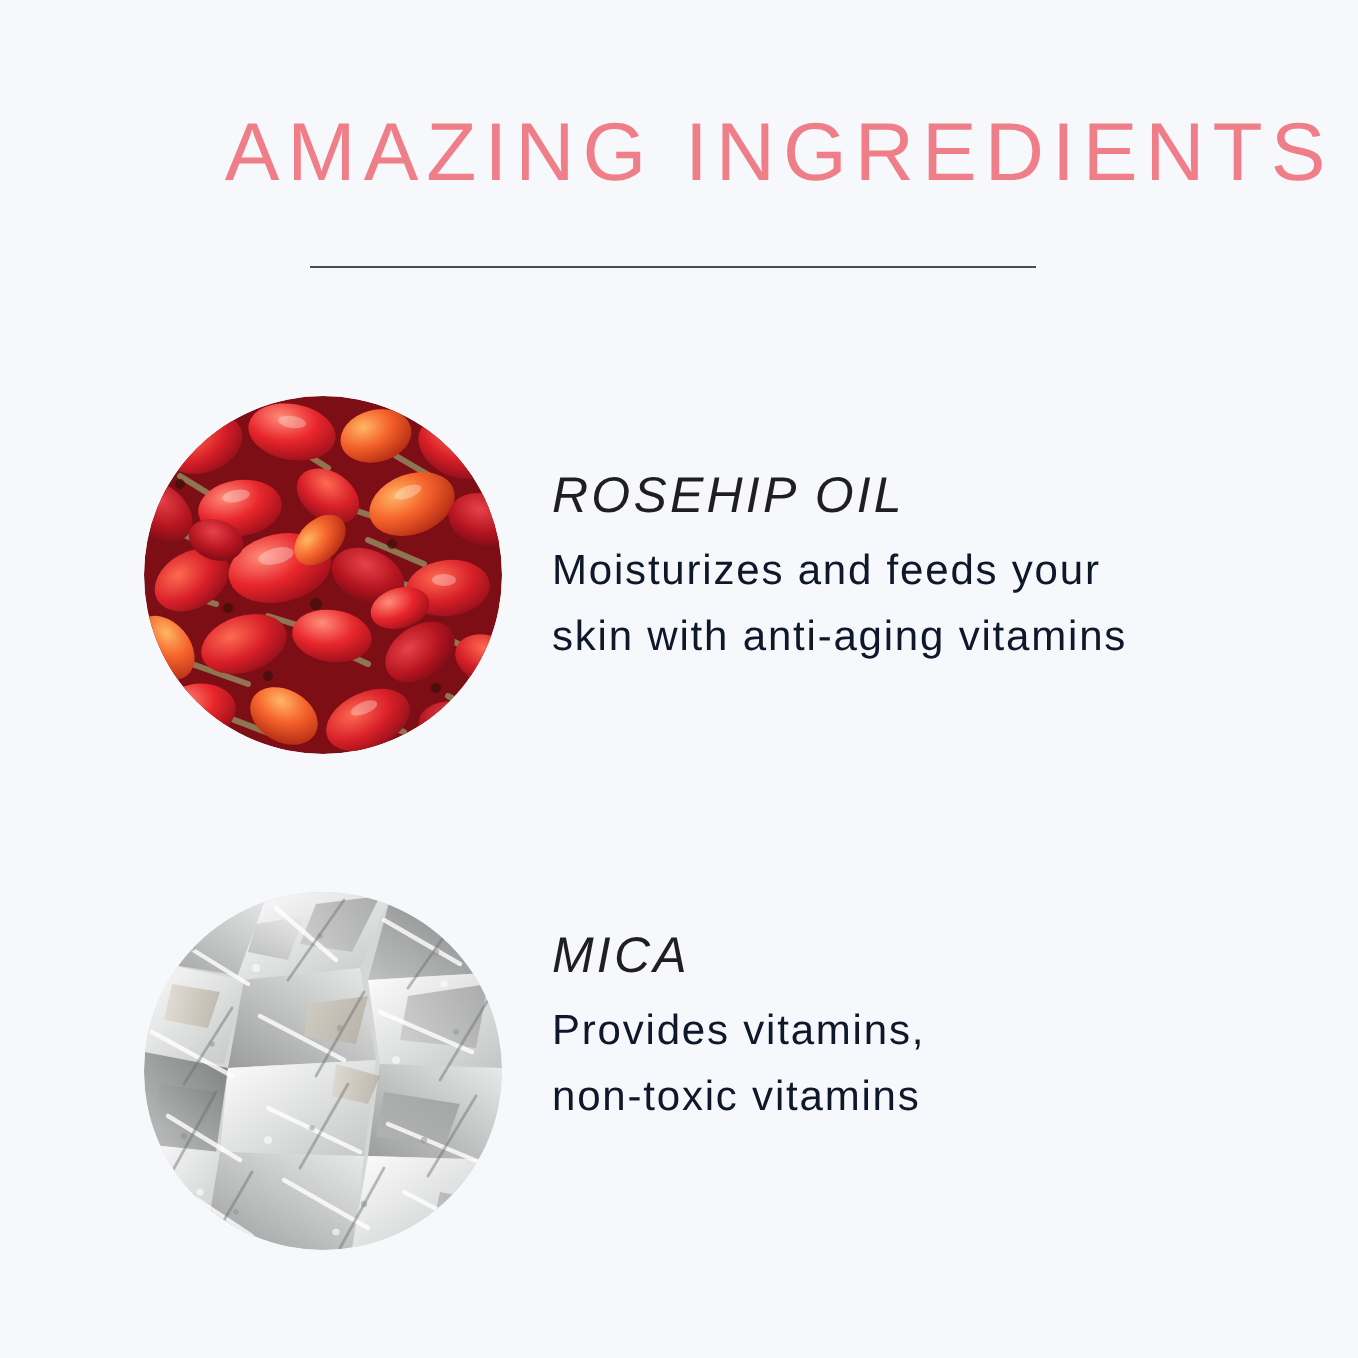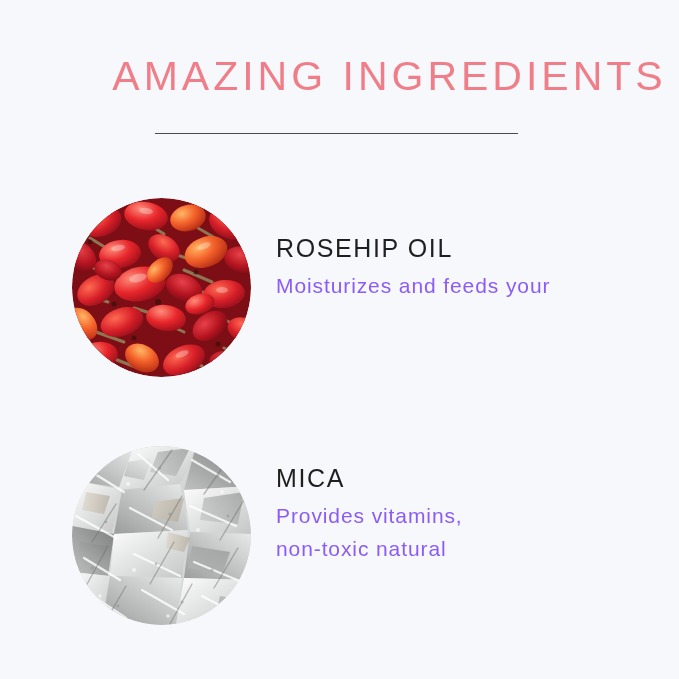--- a/index.html
+++ b/index.html
@@ -87,27 +87,28 @@
   .copy-mica    { top: 17px; }
 
   .ing-title {
     font-family: "Liberation Sans", sans-serif;
     font-size: 25px;
     font-weight: 400;
     letter-spacing: 1.6px;
     color: #201f1f;
     line-height: 30px;
     white-space: nowrap;
+    font-style: italic;
   }
   .ing-desc {
     font-family: "Liberation Sans", sans-serif;
     font-size: 21px;
     font-weight: 300;
     letter-spacing: 0.9px;
-    color: #8b5cf6;
+    color: #0f172a;
     line-height: 33px;
     margin-top: 6px;
   }
   .ing-desc .line { display: block; white-space: nowrap; }
 </style>
 </head>
 <body>
 
 <div id="page">
 
@@ -215,20 +216,21 @@
               <circle cx="18" cy="44" r="2.5"></circle>
           </g>
         </g>
       </svg>
     </div>
 
     <div class="copy copy-rosehip">
       <div class="ing-title">ROSEHIP OIL</div>
       <div class="ing-desc">
         <span class="line">Moisturizes and feeds your</span>
+        <span class="line">skin with anti-aging vitamins</span>
       </div>
     </div>
   </div>
 
   <div class="row row-mica">
 
     <div class="circle">
       <svg viewBox="0 0 179 179" xmlns="http://www.w3.org/2000/svg">
         <defs>
           <clipPath id="clipMica">
@@ -334,18 +336,18 @@
               <circle cx="96" cy="170" r="1.8"></circle>
           </g>
         </g>
       </svg>
     </div>
 
     <div class="copy copy-mica">
       <div class="ing-title">MICA</div>
       <div class="ing-desc">
         <span class="line">Provides vitamins,</span>
-        <span class="line">non-toxic natural</span>
+        <span class="line">non-toxic vitamins</span>
       </div>
     </div>
   </div>
 
 </div>
 
 </body></html>

